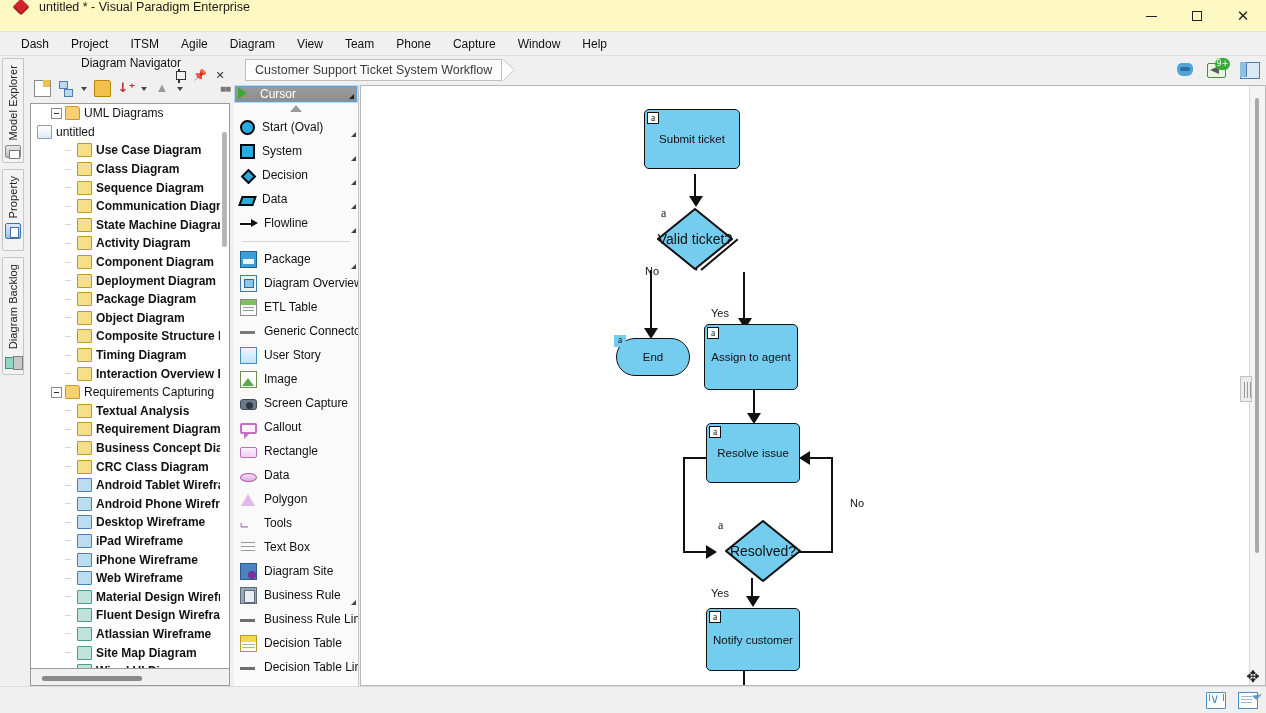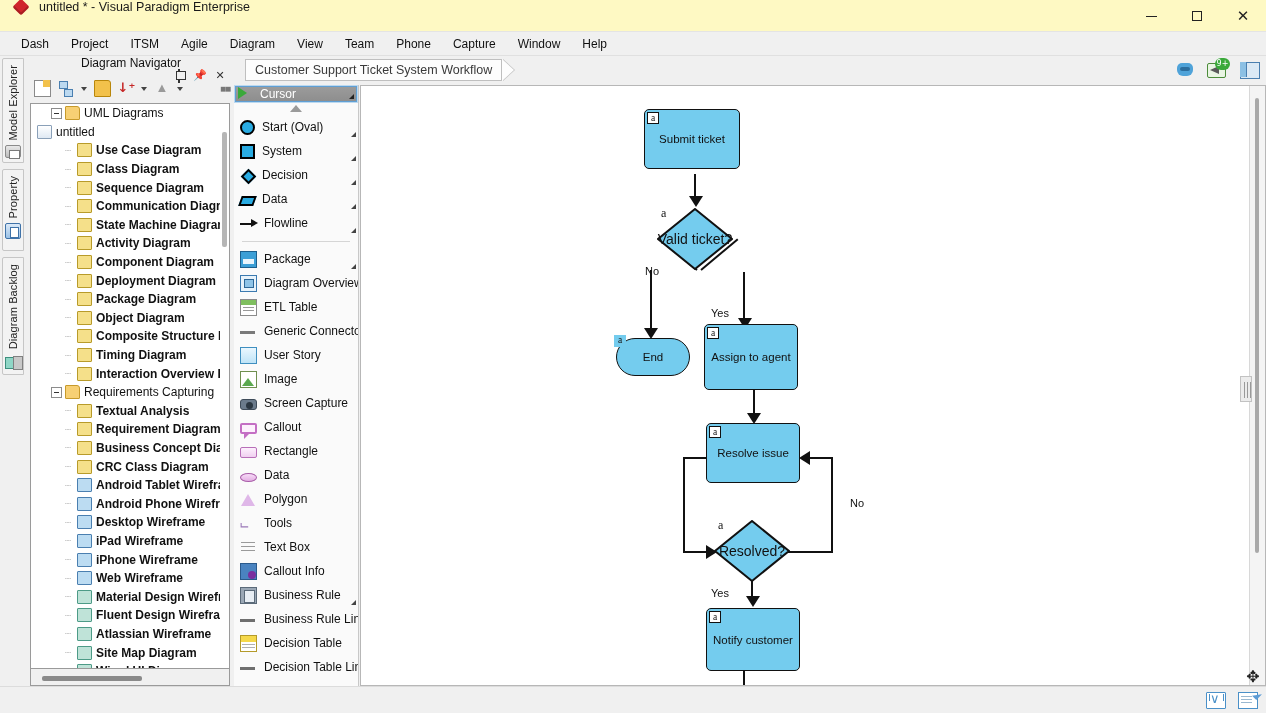--- a/index.html
+++ b/index.html
@@ -724,21 +724,21 @@
         <div class="pal-item">
           <span class="pal-ico i-line">⨽</span>
           <span>Tools</span>
         </div>
         <div class="pal-item">
           <span class="pal-ico i-textbox"></span>
           <span>Text Box</span>
         </div>
         <div class="pal-item">
           <span class="pal-ico i-dgminfo"></span>
-          <span>Callout Info</span>
+          <span>Diagram Site</span>
         </div>
         <div class="pal-item">
           <span class="pal-ico i-brule"></span>
           <span>Business Rule</span>
           <span class="pal-corner"></span>
         </div>
         <div class="pal-item">
           <span class="pal-ico i-brlink"></span>
           <span>Business Rule Link</span>
         </div>
@@ -807,21 +807,21 @@
       <div class="node rect" style="left:343px; top:238px; width:94px; height:66px;">
         <span class="abadge">a</span>
         <span>Assign to agent</span>
       </div>
 
       <div class="node rect" style="left:345px; top:337px; width:94px; height:60px;">
         <span class="abadge">a</span>
         <span>Resolve issue</span>
       </div>
 
-      <div class="node dia" style="left:353px; top:434px; width:76px; height:62px;">
+      <div class="node dia" style="left:364px; top:434px; width:76px; height:62px;">
         <svg class="dia-shape" viewBox="0 0 76 62" preserveAspectRatio="none">
           <polygon points="38,1 75,31 38,61 1,31" fill="#74CCEE" stroke="#111" stroke-width="2"></polygon>
         </svg>
         <span class="dia-label">Resolved?</span>
       </div>
       <span class="node-tag" style="left:357px; top:432px;">a</span>
 
       <div class="node rect" style="left:345px; top:522px; width:94px; height:63px;">
         <span class="abadge">a</span>
         <span>Notify customer</span>

